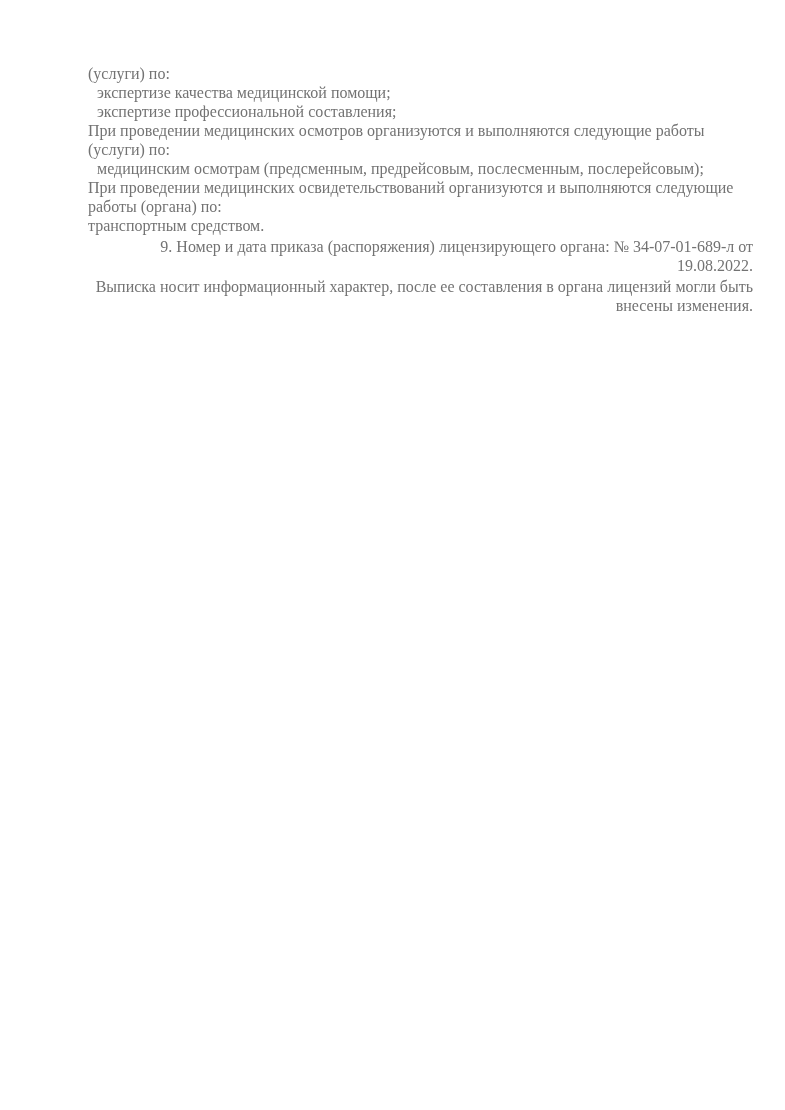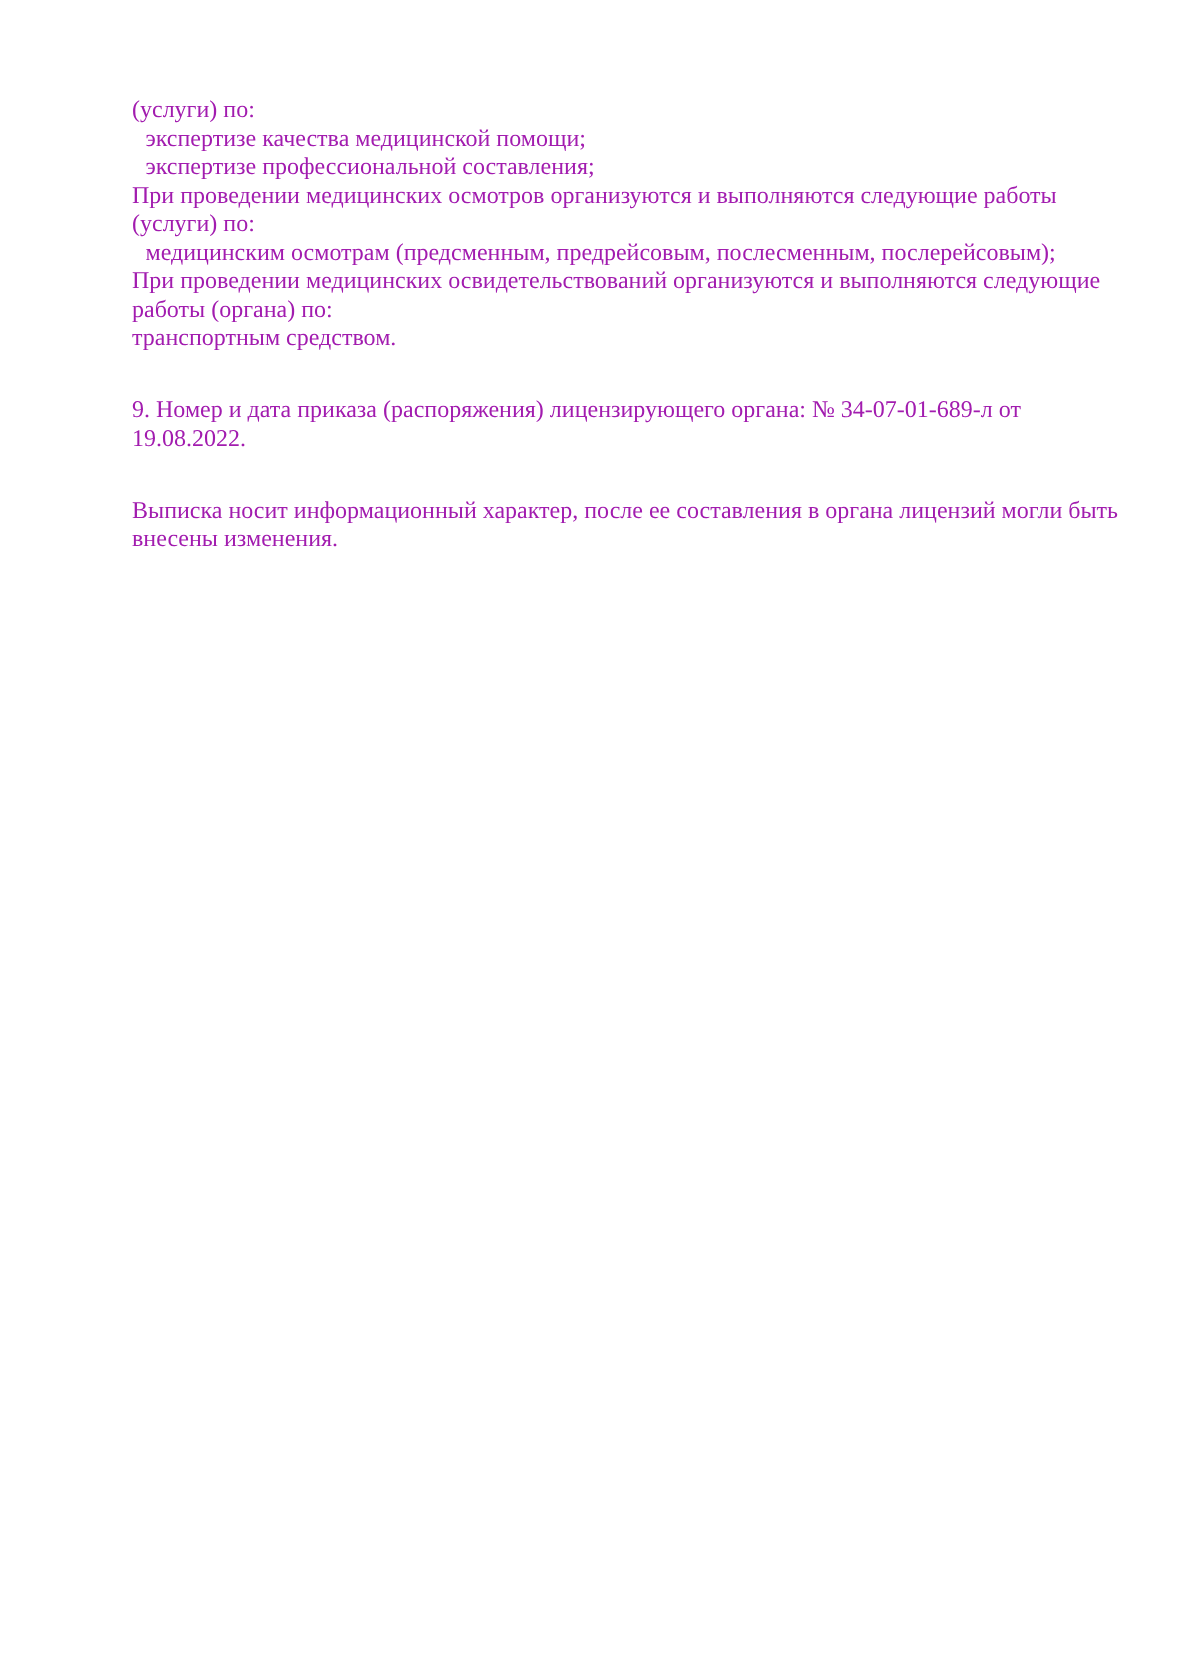--- a/index.html
+++ b/index.html
@@ -15,24 +15,24 @@
     overflow: hidden;
   }
   .doc-content {
     position: absolute;
     left: 88px;
     top: 64px;
     width: 665px;
     font-family: "Liberation Serif", "DejaVu Serif", serif;
     font-size: 16px;
     line-height: 19px;
-    color: #a21caf;
+    color: #737373;
   }
   .block { margin: 0; }
-  .block + .block { margin-top: 29px; }
+  .block + .block { margin-top: 2px; text-align: right; }
   .line { white-space: nowrap; }
   .line.indent { padding-left: 9px; }
 </style>
 </head>
 <body>
 
 <div class="page">
   <div class="doc-content">
 
     <div class="block">

